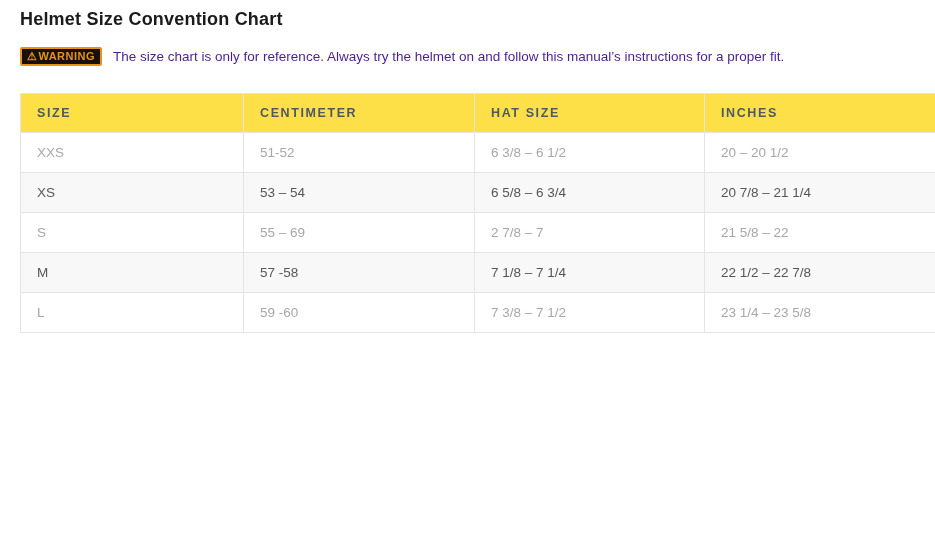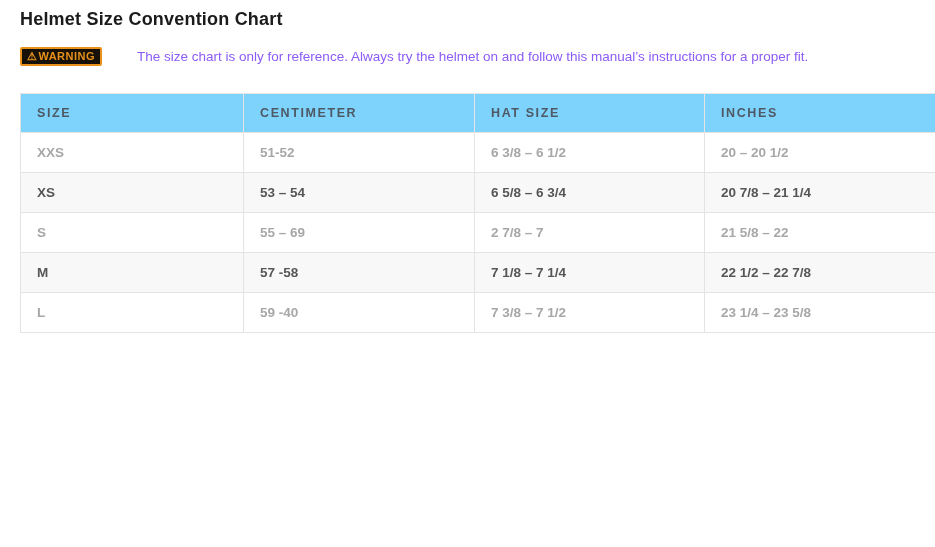--- a/index.html
+++ b/index.html
@@ -35,42 +35,41 @@
     border-radius: 2px;
     font-size: 11px;
     font-weight: bold;
     letter-spacing: 0.5px;
     padding: 1px 5px;
     line-height: 13px;
     white-space: nowrap;
   }
   .warning-badge .tri { font-size: 11px; margin-right: 1px; }
   .warning-text {
-    color: #8b5cf6;
+    color: #4c1d95;
     font-size: 13.5px;
-    margin-left: 24px;
   }
 
   table.size-table {
     border-collapse: collapse;
     width: 919px;
     table-layout: fixed;
   }
   .size-table th, .size-table td {
     border: 1px solid #e4e4e4;
     text-align: left;
     padding: 0 16px;
     height: 39px;
     vertical-align: middle;
     white-space: nowrap;
     overflow: hidden;
   }
-  .size-table td { height: 40px; font-size: 13.5px; font-weight: bold; }
+  .size-table td { height: 40px; font-size: 13.5px; }
   .size-table th {
-    background: #7dd3fc;
+    background: #fde047;
     color: #4e5964;
     font-size: 12.5px;
     font-weight: bold;
     letter-spacing: 1.6px;
   }
   .size-table tbody tr:nth-child(odd)  { background: #ffffff; color: #a7a7a7; }
   .size-table tbody tr:nth-child(even) { background: #f8f8f8; color: #565656; }
 </style>
 </head>
 <body>
@@ -122,20 +121,20 @@
           <td>21 5/8 – 22</td>
         </tr>
         <tr>
           <td>M</td>
           <td>57 -58</td>
           <td>7 1/8 – 7 1/4</td>
           <td>22 1/2 – 22 7/8</td>
         </tr>
         <tr>
           <td>L</td>
-          <td>59 -40</td>
+          <td>59 -60</td>
           <td>7 3/8 – 7 1/2</td>
           <td>23 1/4 – 23 5/8</td>
         </tr>
       </tbody>
   </table>
 
 </div>
 
 </body></html>

